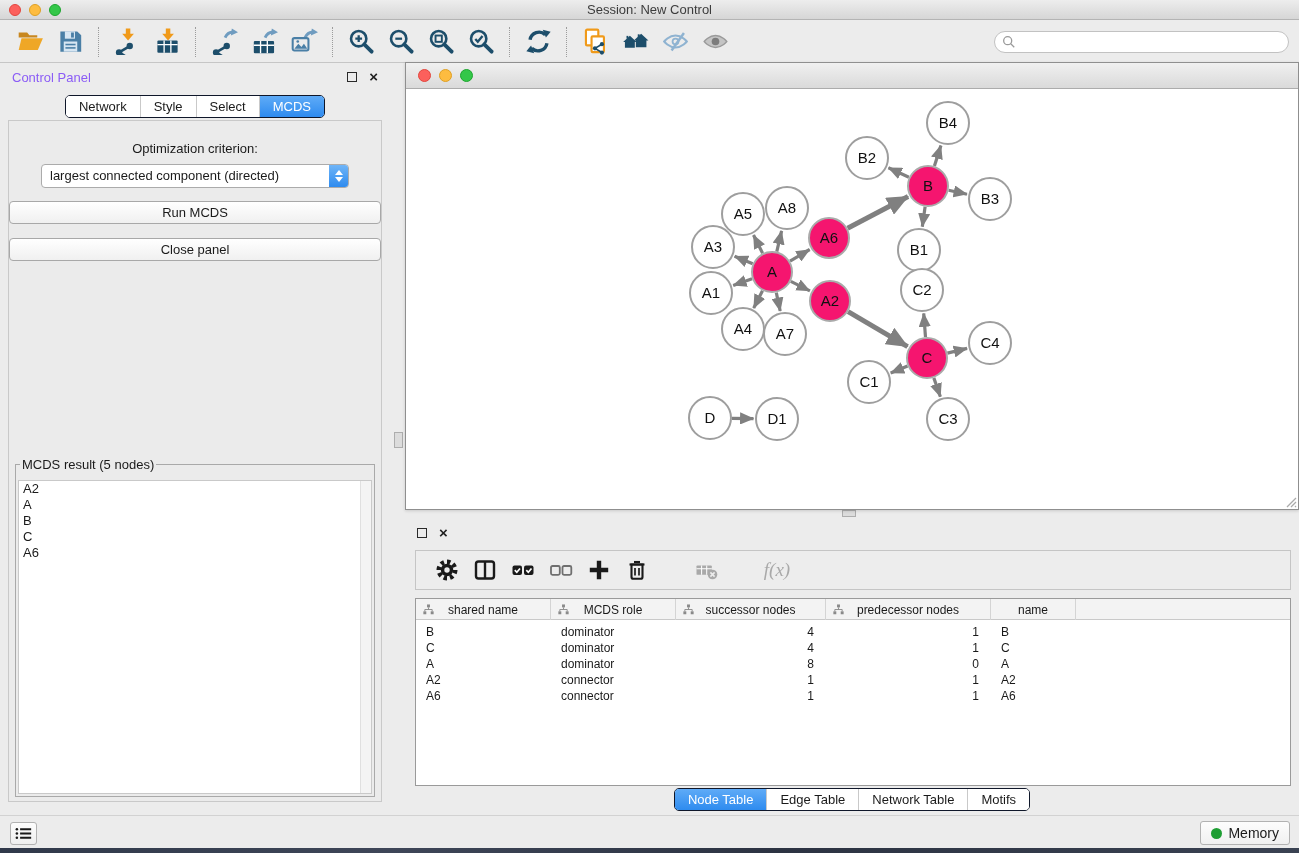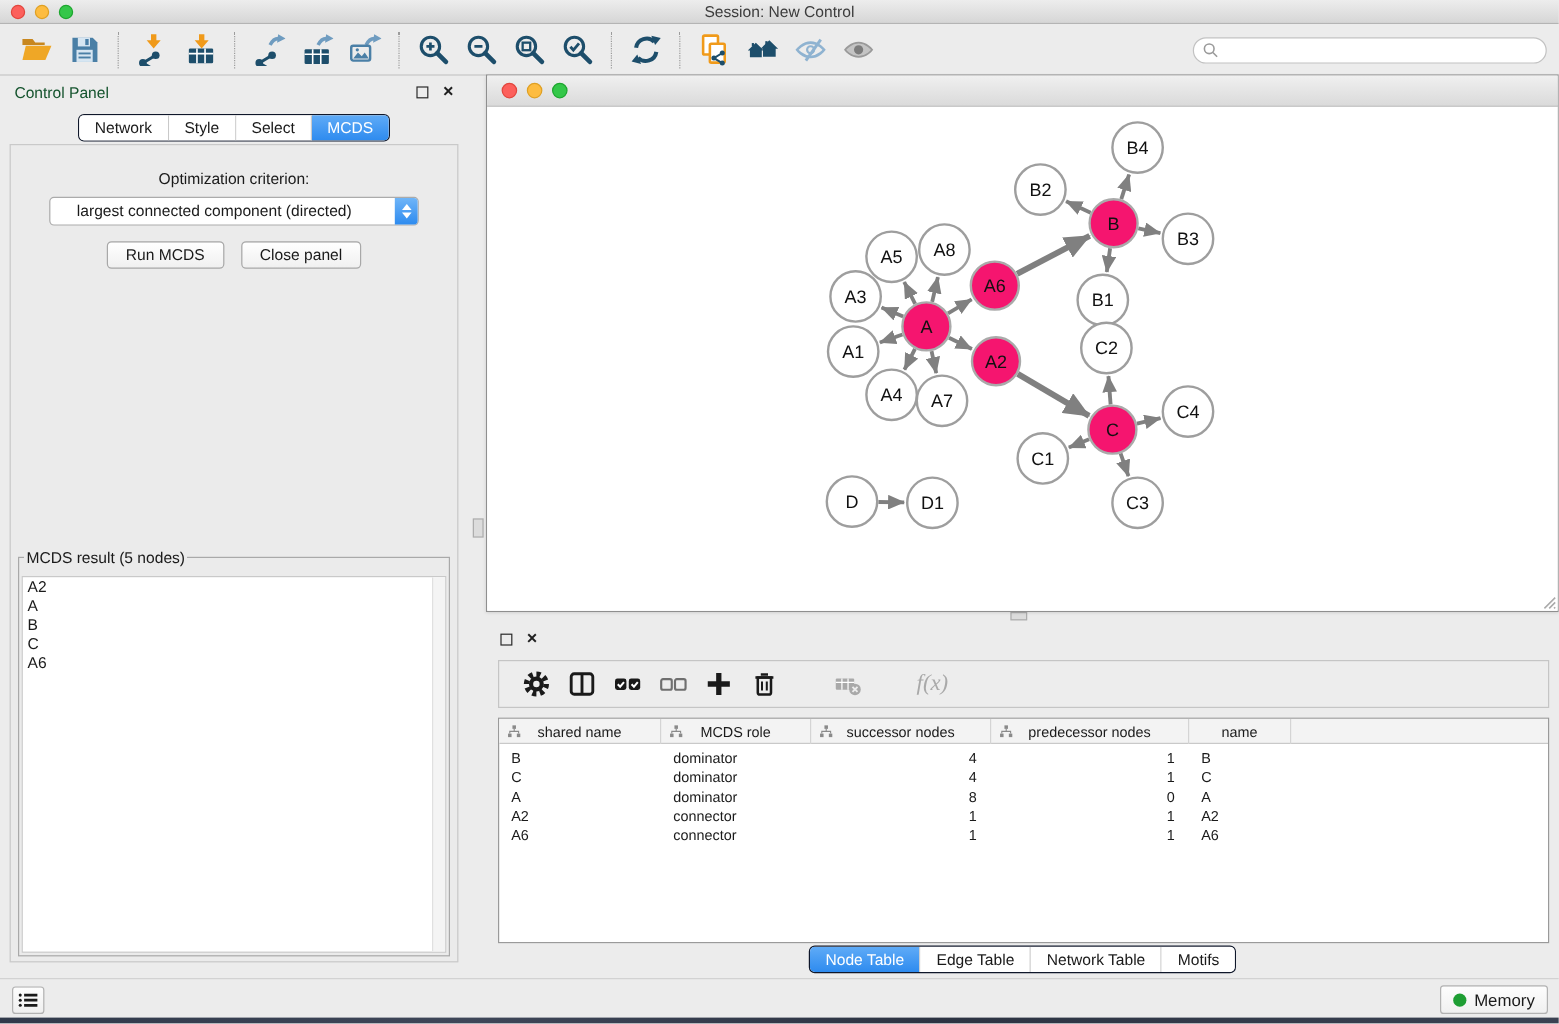--- a/index.html
+++ b/index.html
@@ -23,41 +23,41 @@
     border-bottom:1px solid #C6C6C6; display:flex; align-items:center; padding:0 10px; }
   .tb-btn { width:30px; height:32px; margin:0 5px; display:flex; align-items:center; justify-content:center; cursor:pointer; }
   .tb-btn svg { width:27px; height:27px; }
   .tb-sep { width:0px; height:30px; border-left:1px dotted #9C9C9C; margin:0 8px; }
   #search-box { margin-left:auto; width:295px; height:22px; background:#fff; border:1px solid #C2C2C2;
     border-radius:11px; display:flex; align-items:center; padding:0 7px; }
   #search-box input { border:none; outline:none; flex:1; font-size:12px; font-family:inherit; background:transparent; }
 
   
   .panel-header { height:30px; display:flex; align-items:center; padding:0 12px; }
-  .panel-title { font-size:13px; color:#14532d; flex:1; }
+  .panel-title { font-size:13px; color:#8b5cf6; flex:1; }
   .float-icon { width:10px; height:10px; border:1.6px solid #2a2a2a; display:inline-block; margin-right:12px; cursor:pointer; }
   .close-icon { font-size:15px; font-weight:bold; color:#1f1f1f; line-height:10px; cursor:pointer; }
   .close-icon::before { content:"×"; }
 
   
   #control-panel { position:absolute; left:0; top:62px; width:390px; height:750px; }
   .cp-tabs { display:flex; justify-content:center; margin-top:3px; }
   .seg { display:inline-flex; border:1px solid #0f172a; border-radius:5px; background:#fff; overflow:hidden; }
   .seg-tab { padding:3px 13px; font-size:13px; color:#1a1a1a; border-right:1px solid #C9C9C9; cursor:pointer; background:#fff; white-space:nowrap; }
   .seg-tab:last-child { border-right:none; }
   .seg-tab.active { background:linear-gradient(#5FABF7,#2E8BEF); color:#fff; }
   .cp-inner { position:absolute; left:8px; right:8px; top:58px; bottom:10px; background:#EBEBEB; border:1px solid #C9C9C9; }
   .opt-label { text-align:center; font-size:13px; margin-top:20px; }
   .dropdown { width:308px; height:24px; margin:8px auto 0; background:#fff; border:1px solid #ABABAB; border-radius:4px;
     display:flex; align-items:stretch; cursor:pointer; }
-  .dd-value { flex:1; font-size:13px; padding:3px 0 0 8px; white-space:nowrap; overflow:hidden;margin-left:14px; }
+  .dd-value { flex:1; font-size:13px; padding:3px 0 0 8px; white-space:nowrap; overflow:hidden; }
   .dd-stepper { width:19px; border-radius:0 3px 3px 0; background:linear-gradient(#6FB5F8,#2E8BEF); display:flex; flex-direction:column; justify-content:center; }
   .spin-up { width:0; height:0; border-left:4px solid transparent; border-right:4px solid transparent; border-bottom:5px solid #fff; margin:0 auto 2px; }
   .spin-down { width:0; height:0; border-left:4px solid transparent; border-right:4px solid transparent; border-top:5px solid #fff; margin:0 auto; }
-  .cp-buttons { display:flex; justify-content:center; gap:14px; margin-top:13px; }
+  .cp-buttons { display:flex; justify-content:center; gap:14px; margin-top:13px;flex-direction:column; }
   .push-btn { font-size:13px; font-family:inherit; padding:3px 15px; background:linear-gradient(#FFFFFF,#F0F0F0);
     border:1px solid #A8A8A8; border-radius:4px; cursor:pointer; color:#1a1a1a; }
   #mcds-fieldset { position:absolute; left:6px; right:6px; top:336px; bottom:4px; border:1px solid #A9A9A9; padding:2px; }
   #mcds-fieldset legend { font-size:13px; padding:0 2px; margin-left:2px; }
   #mcds-list { position:absolute; left:2px; right:2px; top:8px; bottom:2px; background:#fff; border:1px solid #C9C9C9; overflow:hidden; }
   .mcds-scroll { position:absolute; right:0; top:0; bottom:0; width:11px; background:#F4F4F4; border-left:1px solid #E0E0E0; }
   .mcds-item { font-size:13px; height:16px; line-height:16px; padding-left:4px; cursor:default; }
 
   
   #network-window { position:absolute; left:405px; top:62px; width:894px; height:448px;

